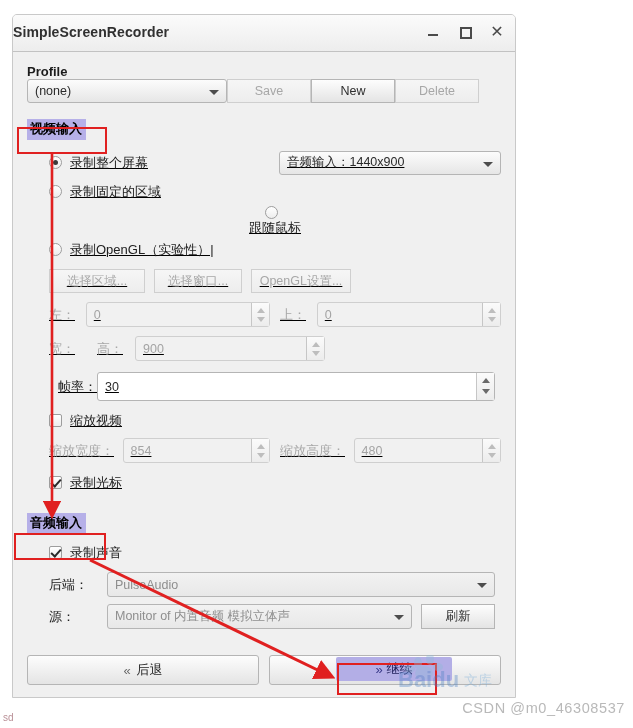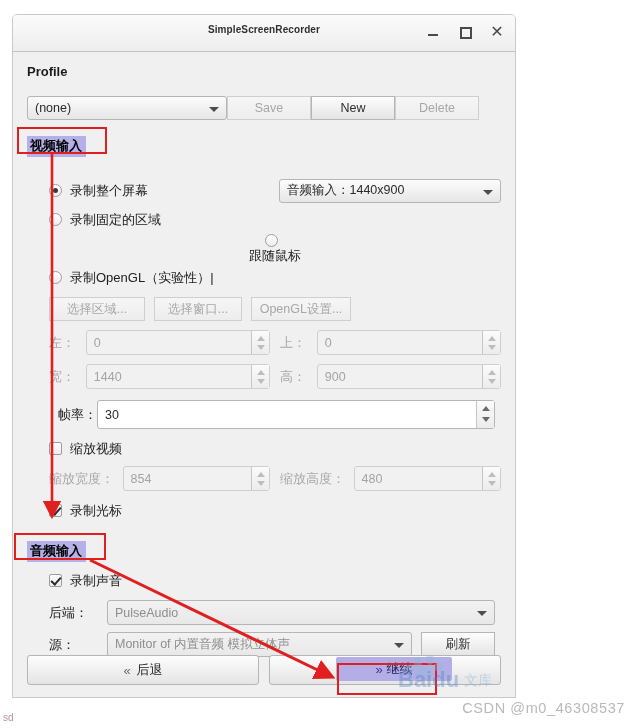--- a/index.html
+++ b/index.html
@@ -21,21 +21,21 @@
     box-sizing: border-box;
   }
   .titlebar {
     position: relative; height: 36px;
     background: linear-gradient(#fbfbfb, #ededed);
     border-bottom: 1px solid #c2c2c2;
     border-radius: 4px 4px 0 0;
   }
   .title-text {
     position: absolute; left: 0; right: 0; top: 9px;
-    text-align: center; font-size: 10px; font-weight: bold;
+    text-align: left; font-size: 14px; font-weight: bold;
     color: #303030; letter-spacing: .1px;
   }
   .win-btns { position: absolute; right: 10px; top: 8px; display: flex; gap: 16px; }
   .win-btn { width: 16px; height: 18px; position: relative; cursor: default; }
   .win-btn.min::after {
     content:""; position:absolute; left:3px; top:11px; width:10px; height:2px; background:#4a4a4a;
   }
   .win-btn.max::after {
     content:""; position:absolute; left:3px; top:4px; width:8px; height:8px;
     border:2px solid #4a4a4a;
@@ -180,34 +180,34 @@
         <div class="win-btn min"></div>
         <div class="win-btn max"></div>
         <div class="win-btn close">✕</div>
       </div>
     </div>
 
     <div class="content">
 
       <div class="grp-label">Profile</div>
 
-      <div class="row" style="margin-top:17px; ">
+      <div class="row" style="margin-top:0; ">
         <div class="combo" style="width:200px;">
           <span>(none)</span>
           <span class="arrow"></span>
         </div>
         <div class="btn dis" style="width:84px;">Save</div>
         <div class="btn" style="width:84px;">New</div>
         <div class="btn dis" style="width:84px;">Delete</div>
       </div>
 
       <div style="margin-top:16px;">
         <span class="grp-label hl">视频输入</span>
 
-        <div style="position:relative; margin-top:19px;">
+        <div style="position:relative; margin-top:8px;text-decoration:underline;">
 
           <div style="display:flex; align-items:center;">
             <div class="radio-row" style="width:230px; padding-left:22px;">
               <div class="radio on"></div>
               <span class="rtext">录制整个屏幕</span>
             </div>
             <div class="combo" style="width:222px;">
               <span>音频输入：1440x900</span>
               <span class="arrow"></span>
             </div>
@@ -248,27 +248,20 @@
               <span>0</span>
               <span class="btns">
                   <span class="up"></span>
                   <span class="dn"></span>
                 </span>
             </div>
           </div>
 
           <div class="row" style="margin:9px 0 0 22px;">
             <span class="lbl dis" style="width:38px;">宽：</span>
-            <div class="spin dis" style="width:190px;">
-              <span>1440</span>
-              <span class="btns">
-                  <span class="up"></span>
-                  <span class="dn"></span>
-                </span>
-            </div>
             <span class="lbl dis" style="width:38px; padding-left:10px;">高：</span>
             <div class="spin dis" style="width:190px;">
               <span>900</span>
               <span class="btns">
                   <span class="up"></span>
                   <span class="dn"></span>
                 </span>
             </div>
           </div>
 

